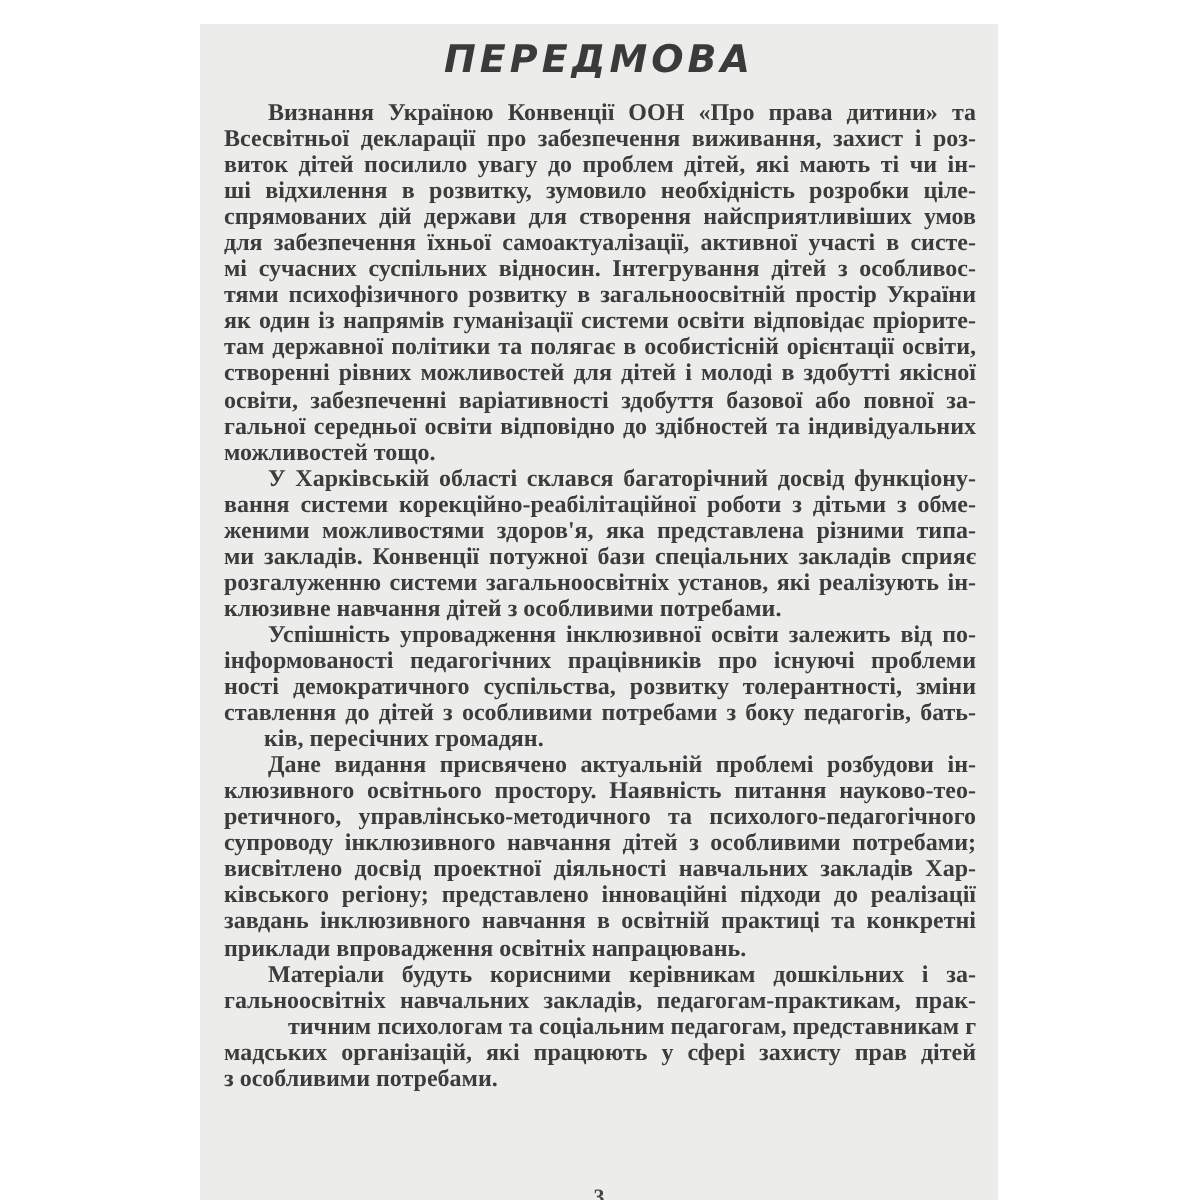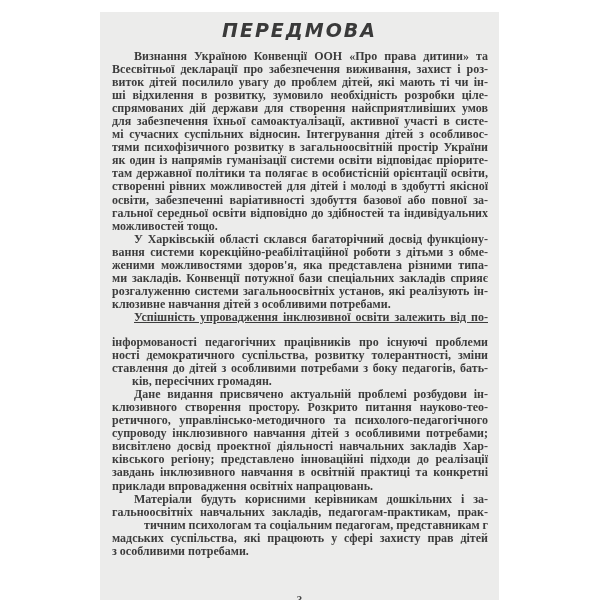--- a/index.html
+++ b/index.html
@@ -94,39 +94,39 @@
       </div>
       <div class="para">
         <span class="line" style="text-indent: 22px;">У Харківській області склався багаторічний досвід функціону-</span>
         <span class="line" style="text-indent: 0px;">вання системи корекційно-реабілітаційної роботи з дітьми з обме-</span>
         <span class="line" style="text-indent: 0px;">женими можливостями здоров'я, яка представлена різними типа-</span>
         <span class="line" style="text-indent: 0px;">ми закладів. Конвенції потужної бази спеціальних закладів сприяє</span>
         <span class="line" style="text-indent: 0px;">розгалуженню системи загальноосвітніх установ, які реалізують ін-</span>
         <span class="line last" style="text-indent: 0px;">клюзивне навчання дітей з особливими потребами.</span>
       </div>
       <div class="para">
-        <span class="line" style="text-indent: 22px; text-decoration: underline;">Успішність упровадження інклюзивної освіти залежить від по-</span>
-        <span class="line" style="text-indent: 0px; margin-top: 12px;">інформованості педагогічних працівників про існуючі проблеми</span>
+        <span class="line" style="text-indent: 22px;">Успішність упровадження інклюзивної освіти залежить від по-</span>
+        <span class="line" style="text-indent: 0px;">інформованості педагогічних працівників про існуючі проблеми</span>
         <span class="line" style="text-indent: 0px;">ності демократичного суспільства, розвитку толерантності, зміни</span>
         <span class="line" style="text-indent: 0px;">ставлення до дітей з особливими потребами з боку педагогів, бать-</span>
         <span class="line last" style="text-indent: 0px; padding-left: 20px;">ків, пересічних громадян.</span>
       </div>
       <div class="para">
         <span class="line" style="text-indent: 22px;">Дане видання присвячено актуальній проблемі розбудови ін-</span>
-        <span class="line" style="text-indent: 0px;">клюзивного створення простору. Розкрито питання науково-тео-</span>
+        <span class="line" style="text-indent: 0px;">клюзивного освітнього простору. Наявність питання науково-тео-</span>
         <span class="line" style="text-indent: 0px;">ретичного, управлінсько-методичного та психолого-педагогічного</span>
         <span class="line" style="text-indent: 0px;">супроводу інклюзивного навчання дітей з особливими потребами;</span>
         <span class="line" style="text-indent: 0px;">висвітлено досвід проектної діяльності навчальних закладів Хар-</span>
         <span class="line" style="text-indent: 0px;">ківського регіону; представлено інноваційні підходи до реалізації</span>
         <span class="line" style="text-indent: 0px;">завдань інклюзивного навчання в освітній практиці та конкретні</span>
         <span class="line last" style="text-indent: 0px;">приклади впровадження освітніх напрацювань.</span>
       </div>
       <div class="para">
         <span class="line" style="text-indent: 22px;">Матеріали будуть корисними керівникам дошкільних і за-</span>
         <span class="line" style="text-indent: 0px;">гальноосвітніх навчальних закладів, педагогам-практикам, прак-</span>
         <span class="line" style="text-indent: 0px; margin-left: 32px;">тичним психологам та соціальним педагогам, представникам гро-</span>
-        <span class="line" style="text-indent: 0px;">мадських суспільства, які працюють у сфері захисту прав дітей</span>
+        <span class="line" style="text-indent: 0px;">мадських організацій, які працюють у сфері захисту прав дітей</span>
         <span class="line last" style="text-indent: 0px;">з особливими потребами.</span>
       </div>
     </div>
 
   <div class="page-number">3</div>
 </div>
 
 </body></html>

